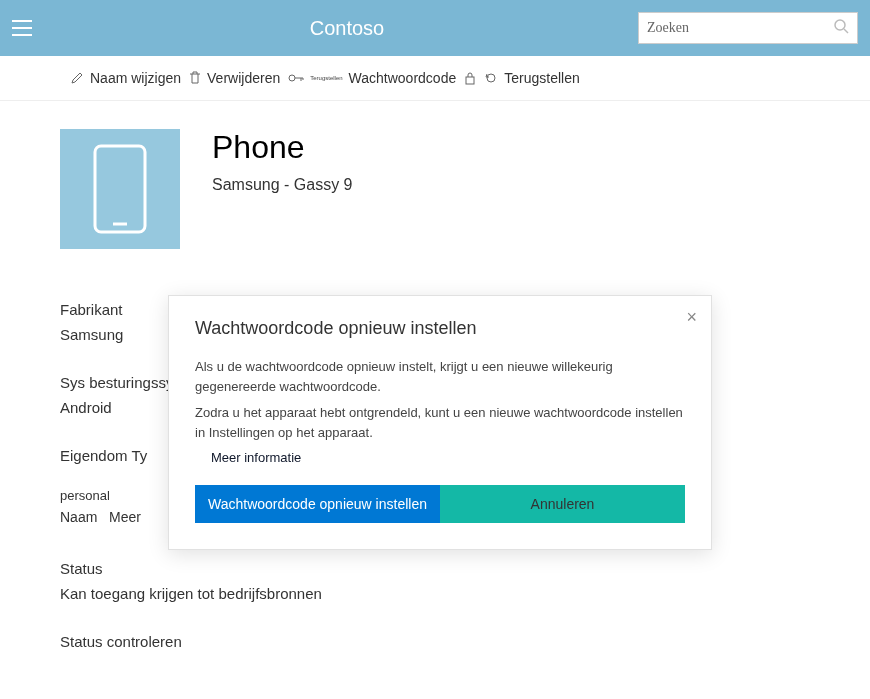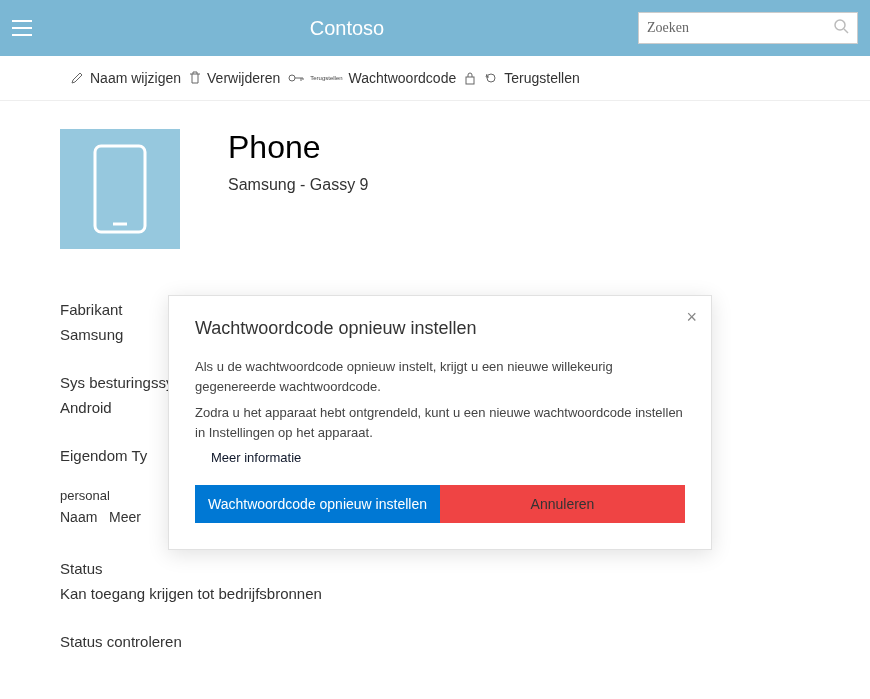--- a/index.html
+++ b/index.html
@@ -45,21 +45,21 @@
       font-size: 14px;
       color: #333;
       text-align: center;
     }
     .toolbar-item { display: flex; align-items: center; gap: 6px; cursor: pointer; }
     .toolbar-item .tlabel { white-space: nowrap; }
     .toolbar .ico { color: #666; display: inline-flex; }
     .tiny-reset { font-size: 6px; color: #444; }
 
     .content { padding: 28px 60px; }
-    .device-header { display: flex; gap: 48px; align-items: flex-start; margin-bottom: 50px; }
+    .device-header { display: flex; gap: 32px; align-items: flex-start; margin-bottom: 50px; }
     .device-tile {
       width: 120px; height: 120px;
       background: #96c8de;
       display: flex; align-items: center; justify-content: center;
     }
     .device-tile svg { stroke: #fff; }
     .device-title { font-size: 32px; font-weight: 400; margin-bottom: 10px; }
     .device-sub { font-size: 16px; color: #333; }
 
     .props { font-size: 15px; color: #333; line-height: 1.5; }
@@ -94,21 +94,21 @@
       flex: 1;
       background: #0078d4;
       color: #fff;
       border: none;
       height: 38px;
       font-size: 14px;
       cursor: pointer;
     }
     .btn-secondary {
       flex: 1;
-      background: #ef4444;
+      background: #14b8a6;
       color: #333;
       border: none;
       height: 38px;
       font-size: 14px;
       cursor: pointer;
     }
   </style>
 </head>
 <body>
 

